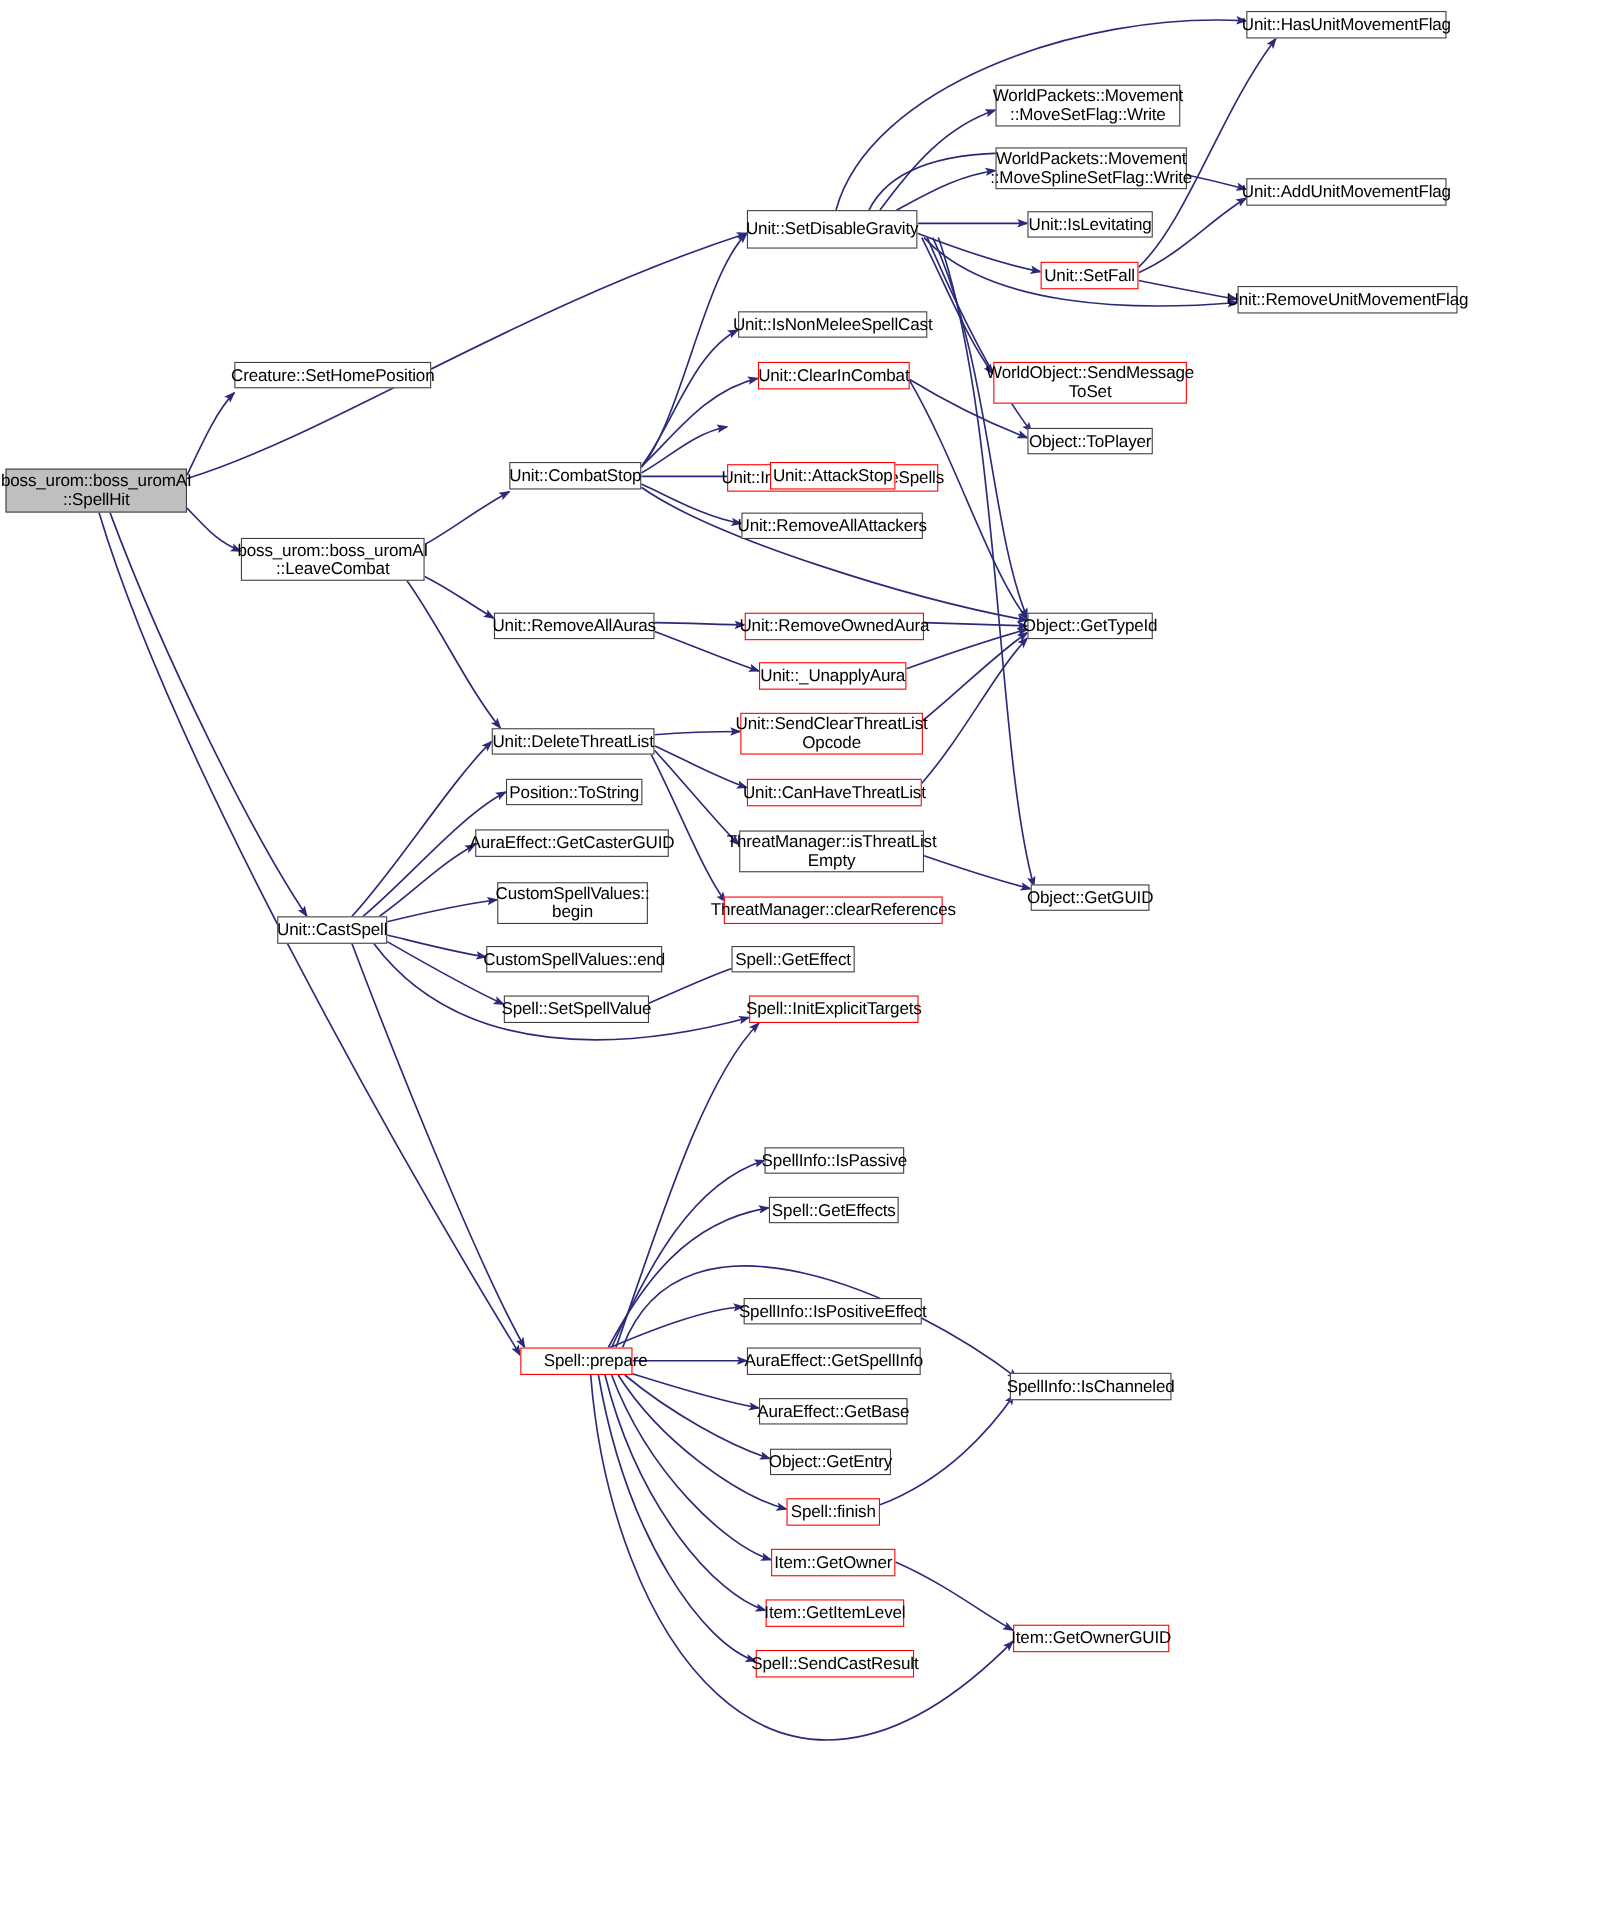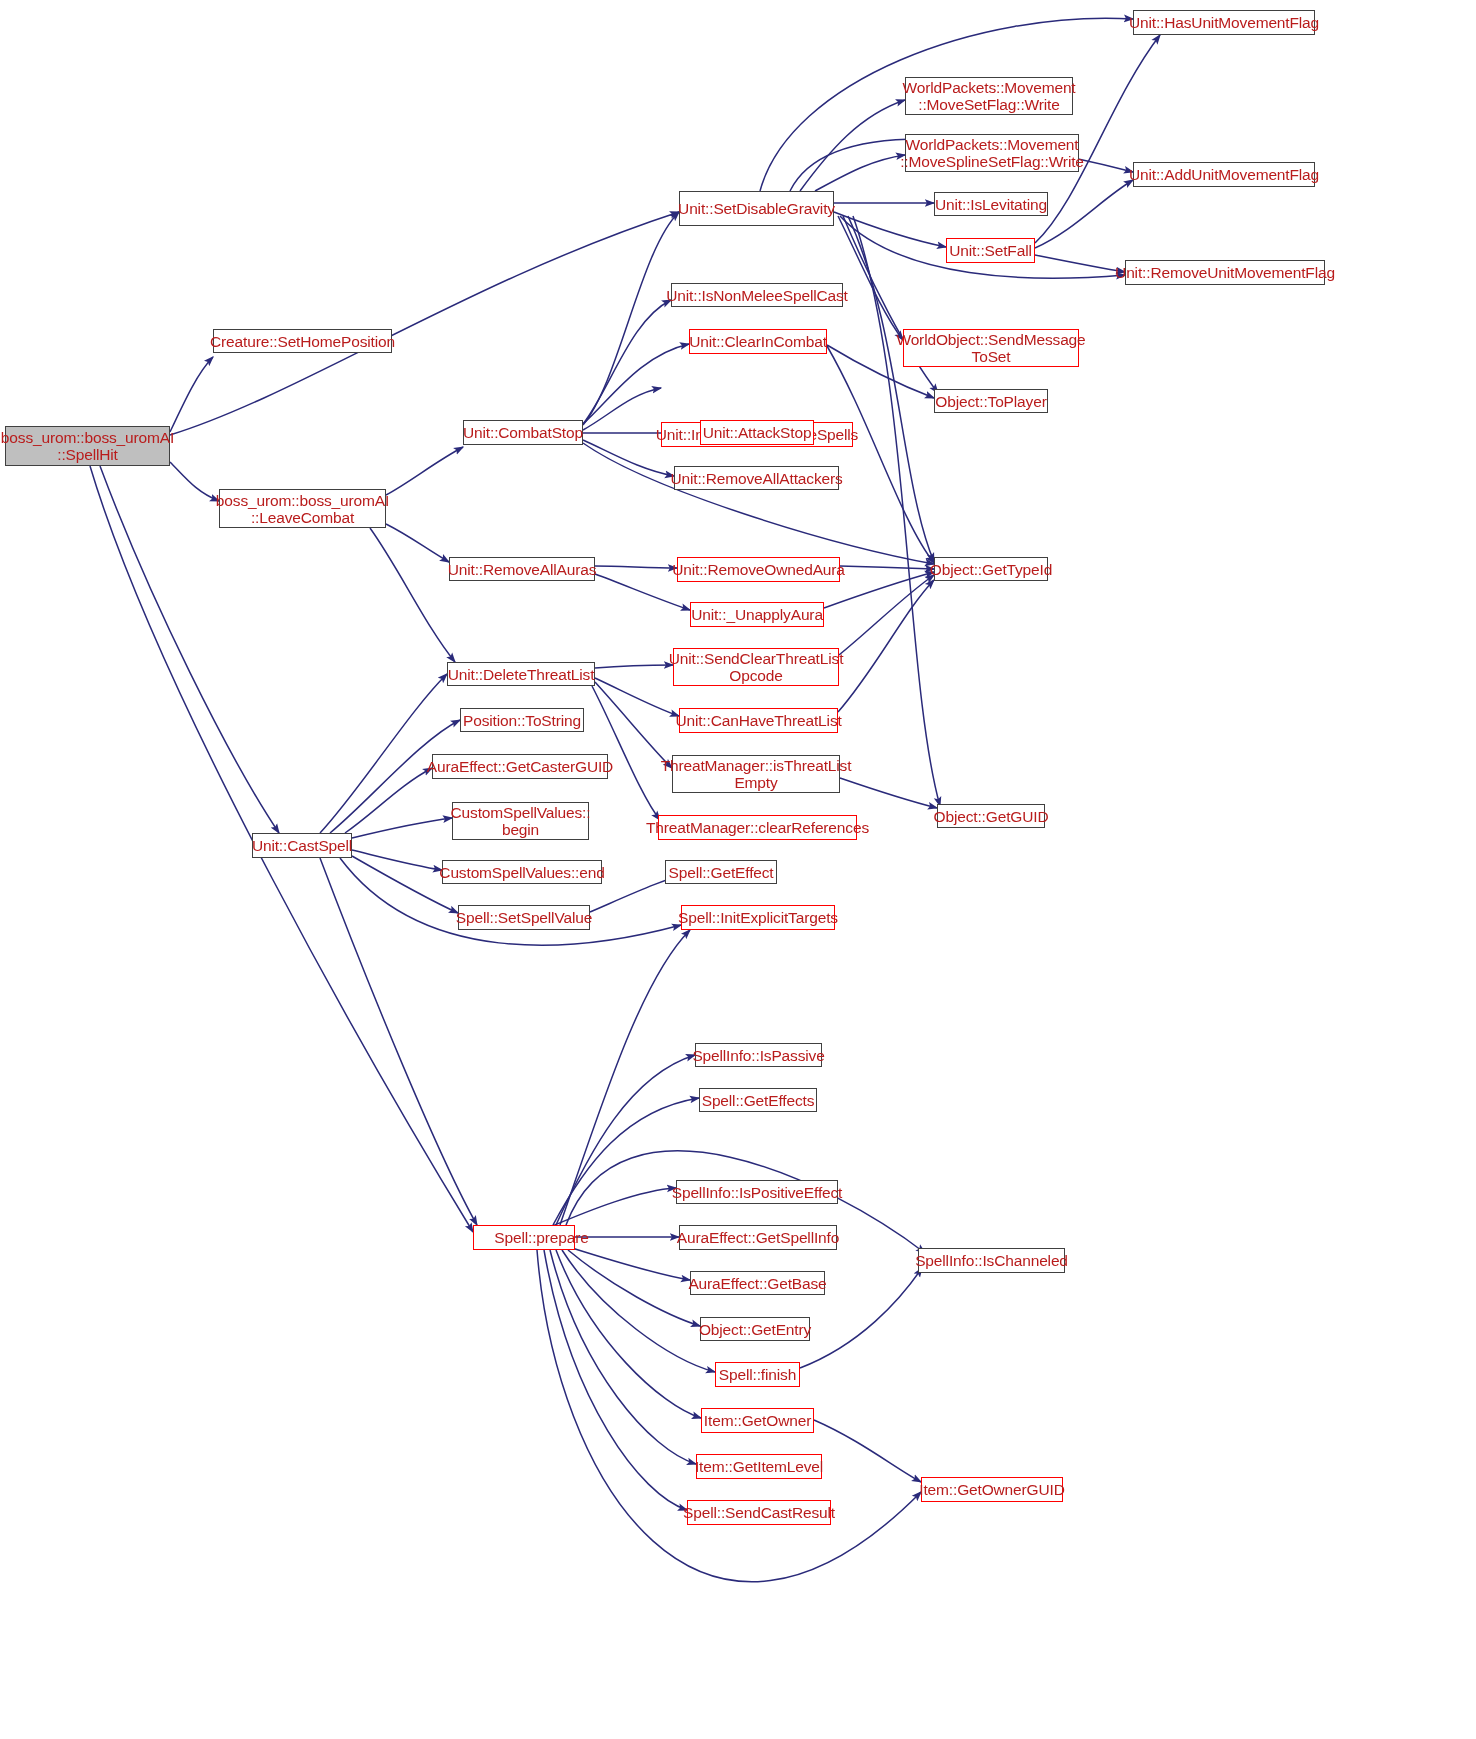--- a/index.html
+++ b/index.html
@@ -23,21 +23,21 @@
   }
   .node {
     position: absolute;
     box-sizing: border-box;
     display: flex;
     align-items: center;
     justify-content: center;
     text-align: center;
     font-size: 15.5px;
     line-height: 17px;
-    color: #b91c1c;
+    color: #000000;
     background: #ffffff;
     border: 1.2px solid #404040;
     white-space: pre-line;
     letter-spacing: -0.15px;
     padding: 0 3px;
   }
   .node.red {
     border-color: #ff0000;
     border-width: 1.4px;
   }

